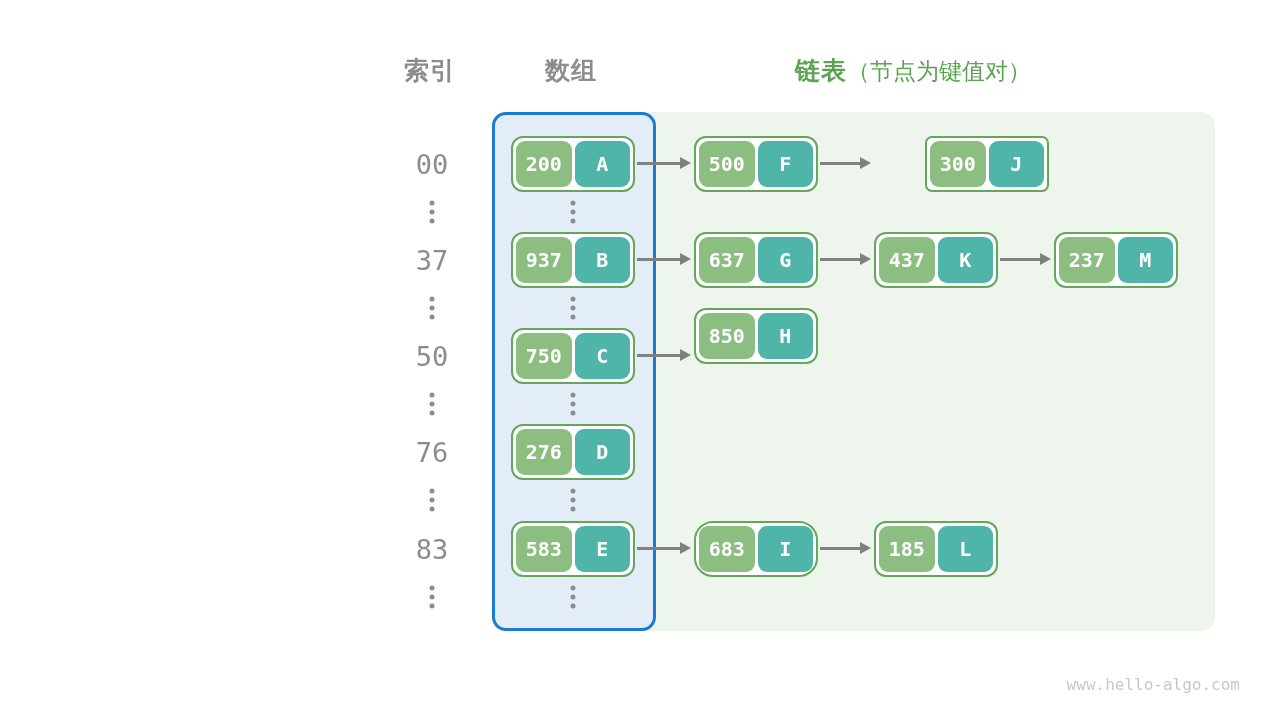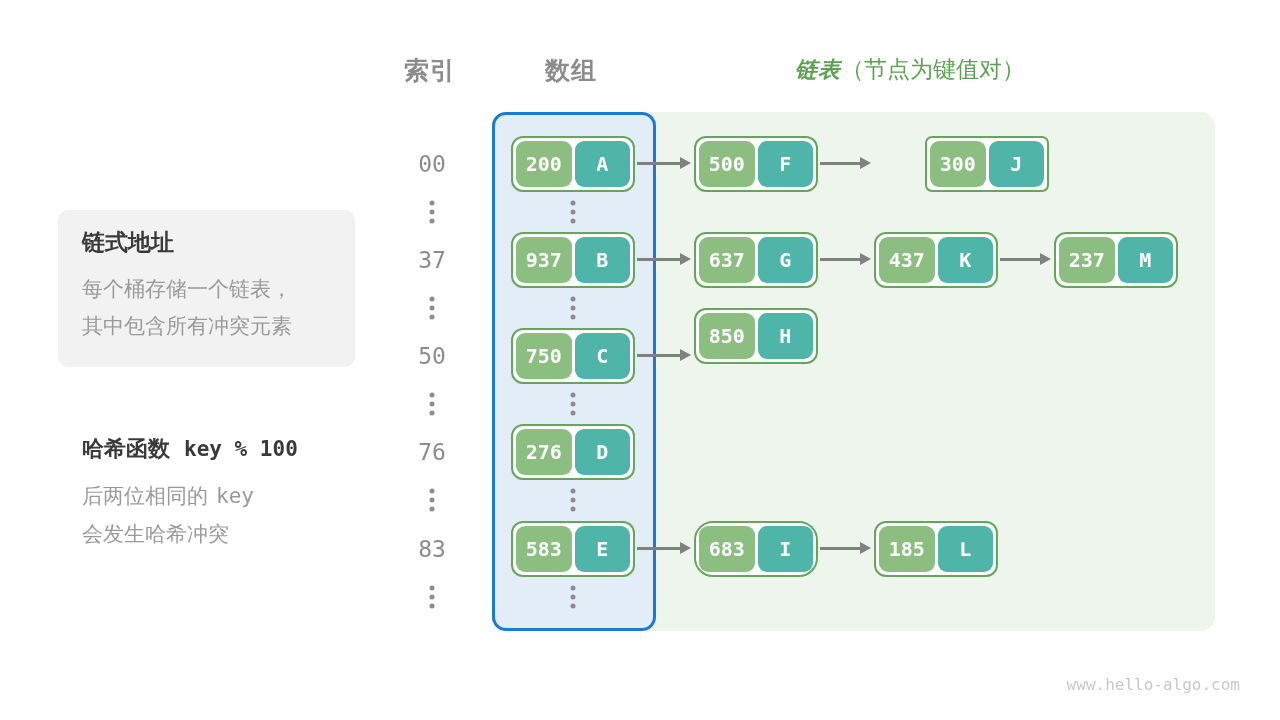--- a/index.html
+++ b/index.html
@@ -4,38 +4,38 @@
 <style>
   html,body{margin:0;padding:0;background:#ffffff;}
   .stage{
     position:relative;width:1280px;height:720px;background:#ffffff;
     font-family:"Liberation Sans",sans-serif;overflow:hidden;
   }
 
   
   .col-header{position:absolute;top:54px;font-size:25px;font-weight:bold;color:var(--muted,#8C8C8C);letter-spacing:1px;}
   .list-header{position:absolute;top:54px;left:795px;display:flex;align-items:baseline;color:var(--accent-green,#5BA351);}
-  .list-header .lh-title{font-size:22px;font-weight:bold;letter-spacing:1px;font-style:italic;}
+  .list-header .lh-title{font-size:25px;font-weight:bold;letter-spacing:1px;}
   .list-header .lh-note{font-size:23px;font-weight:500;}
 
   
   .list-panel{position:absolute;left:492px;top:112px;width:723px;height:519px;background:var(--list-fill,#EDF5EC);border-radius:14px;}
   .array-panel{position:absolute;left:492px;top:112px;width:164px;height:519px;background:var(--array-fill,#E2EDF8);border:3px solid var(--array-border,#1A7AD4);border-radius:14px;box-sizing:border-box;}
 
   
   .node{position:absolute;width:124px;height:56px;background:#ffffff;border:2px solid var(--node-border,#64A65A);
         border-radius:12px;box-sizing:border-box;display:flex;gap:3px;padding:3px;}
   .pill{flex:1;border-radius:9px;display:flex;align-items:center;justify-content:center;color:#ffffff;
         font-family:"DejaVu Sans Mono",monospace;font-size:20px;font-weight:bold;}
   .pill.key{background:var(--key-fill,#8CBE82);}
   .pill.val{background:var(--value-fill,#4FB5A9);}
 
   
   .idx{position:absolute;transform:translate(-50%,-50%);font-family:"DejaVu Sans Mono",monospace;
-       font-size:23px;color:var(--muted,#8C8C8C);}
+       font-size:27px;color:var(--muted,#8C8C8C);}
 
   
   .dots{position:absolute;transform:translate(-50%,-50%);display:flex;flex-direction:column;gap:4px;}
   .dots i{width:5px;height:5px;border-radius:50%;background:var(--muted,#8C8C8C);}
 
   
   .arrow{position:absolute;height:3px;background:var(--arrow,#808080);}
   .arrow::after{content:'';position:absolute;right:-11px;top:-5px;width:0;height:0;
         border-left:11px solid var(--arrow,#808080);border-top:6.5px solid transparent;border-bottom:6.5px solid transparent;}
 
@@ -182,34 +182,17 @@
         <i></i>
         <i></i>
       </div>
       <div class="dots" style="left: 573px; top: 597px;">
         <i></i>
         <i></i>
         <i></i>
       </div>
     </div>
 
-  <div class="note-box">
-    <div class="nb-title">链式地址</div>
-    <div class="nb-body">
-      <div>每个桶存储一个链表，</div>
-      <div>其中包含所有冲突元素</div>
-    </div>
-  </div>
 
-  <div class="hash-block">
-    <div class="hash-title">
-      <span class="ht-cn">哈希函数</span>
-      <span class="ht-code">key % 100</span>
-    </div>
-    <div class="hash-body">
-      <div><span>后两位相同的</span><span class="hb-code">key</span></div>
-      <div>会发生哈希冲突</div>
-    </div>
-  </div>
 
   <div class="watermark">www.hello-algo.com</div>
 
 </div>
 
 </body></html>

